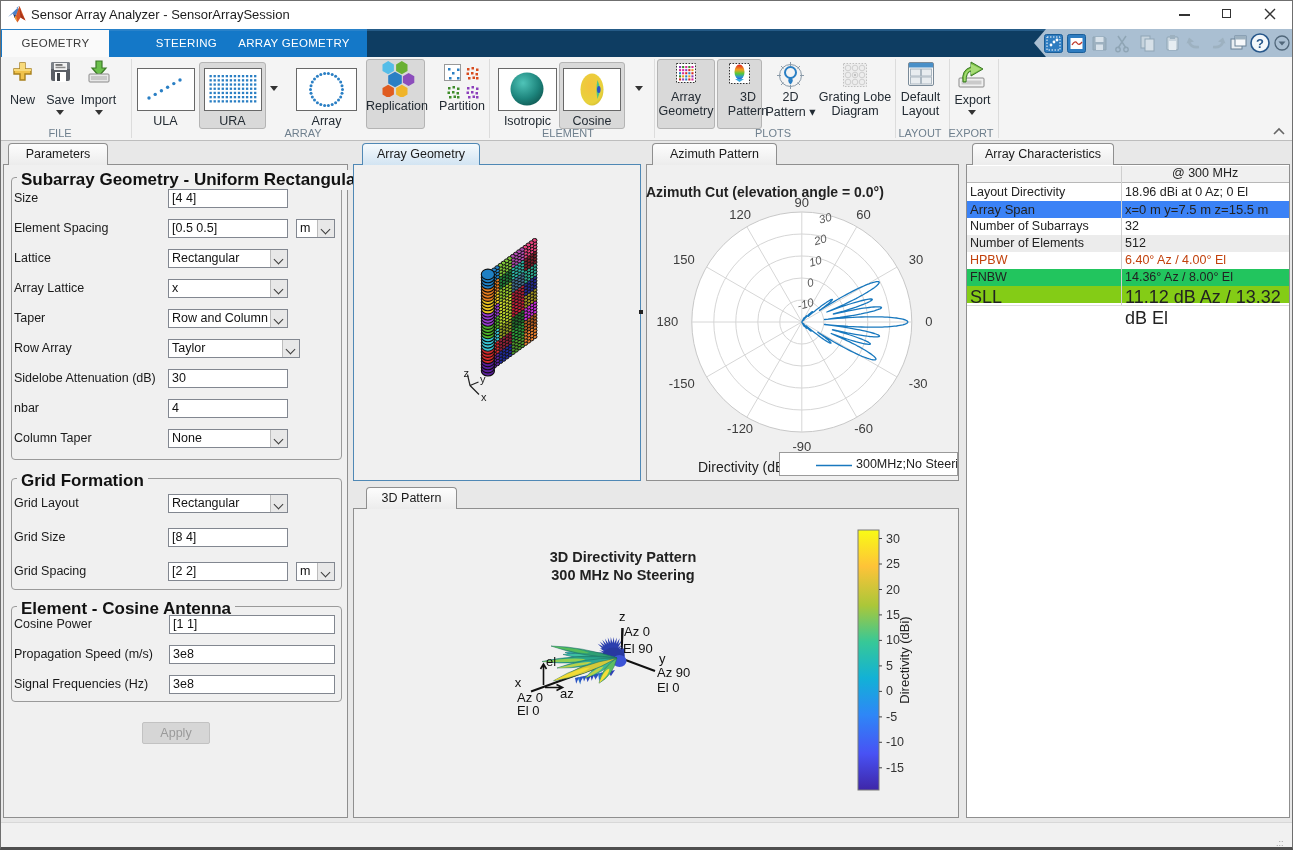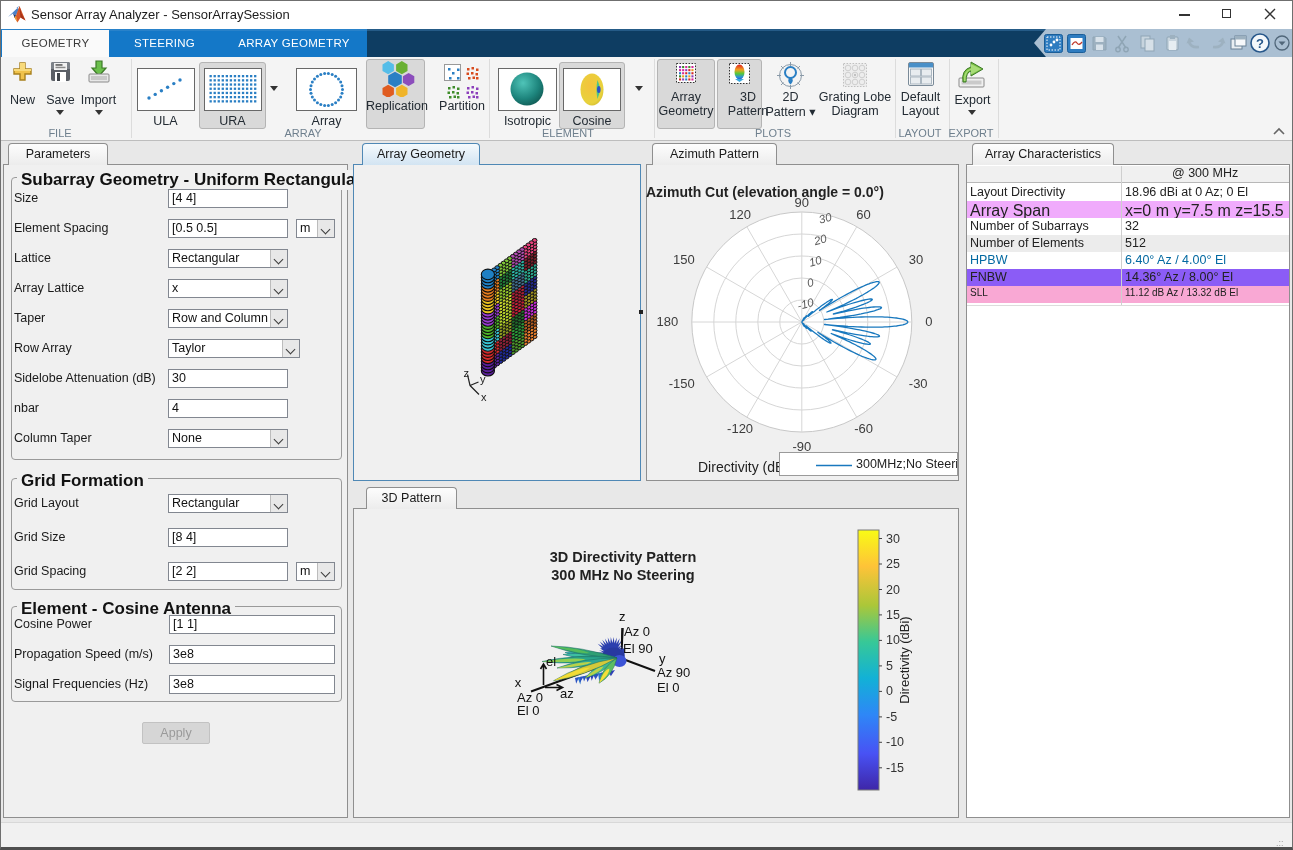--- a/index.html
+++ b/index.html
@@ -33,21 +33,21 @@
 <div class="abs" style="left:1179px;top:14px;width:11px;height:1.6px;background:#333"></div>
 <div class="abs" style="left:1222px;top:9px;width:9px;height:9px;border:1.4px solid #333"></div>
 <svg class="abs" style="left:1264px;top:8px" width="12" height="12">
     <path d="M1 1 L11 11 M11 1 L1 11" stroke="#333" stroke-width="1.4"></path>
   </svg>
 <div class="abs" style="left:1px;top:29px;width:1291px;height:28px;background:#0e3d62"></div>
 <div class="abs" style="left:1px;top:29px;width:366px;height:28px;background:#1478c8"></div>
 <div class="abs" style="left:1px;top:29px;width:1291px;height:2px;background:#4f94cd;opacity:.35"></div>
 <div class="abs" style="left:2px;top:30px;width:107px;height:27px;background:#fafafa"></div>
 <div class="abs" style="left:2px;top:30px;width:107px;height:27px;font-size:11.5px;color:#3a3a3a;text-align:center;line-height:27px;letter-spacing:.3px">GEOMETRY</div>
-<div class="abs" style="left:112px;top:30px;width:105px;height:27px;font-size:11.5px;color:#fff;text-align:center;line-height:27px;letter-spacing:.3px">STEERING</div>
+<div class="abs" style="left:112px;top:30px;width:105px;height:27px;font-size:11.5px;color:#fff;text-align:right;line-height:27px;letter-spacing:.3px">STEERING</div>
 <div class="abs" style="left:228px;top:30px;width:132px;height:27px;font-size:11.5px;color:#fff;text-align:center;line-height:27px;letter-spacing:.3px">ARRAY GEOMETRY</div>
 <svg class="abs" style="left:1034px;top:29px" width="259" height="28">
     <path d="M12 0 L259 0 L259 28 L12 28 L0 14 Z" fill="#aabfd2"></path>
   </svg>
 <svg class="abs" style="left:1044px;top:34px" width="19" height="19">
     <rect x="0.5" y="0.5" width="18" height="18" rx="2" fill="#2e7cc0" stroke="#1b5e98"></rect>
     <rect x="3" y="3" width="13" height="13" fill="none" stroke="#fff" stroke-dasharray="1.5 1.5"></rect>
     <circle cx="7" cy="11" r="1.4" fill="#fff"></circle>
     <circle cx="10" cy="8" r="1.4" fill="#fff"></circle>
     <circle cx="13" cy="6" r="1.4" fill="#fff"></circle>
@@ -484,41 +484,41 @@
 <div class="panel" style="left:353px;top:508px;width:606px;height:310px"></div>
 <div class="tab" style="left:972px;top:143px;width:142px">Array Characteristics</div>
 <div class="panel" style="left:966px;top:164px;width:324px;height:654px;background:#fff"></div>
 <div class="abs" style="left:967px;top:166px;width:322px;height:17px;background:#f0f0f0;border-bottom:1px solid #b8b8b8;font-size:12.5px;color:#222">
     <span style="position:absolute;left:205px">@ 300 MHz</span>
   </div>
 <div class="abs" style="left:967px;top:184px;width:322px;height:17px;background:#ffffff;font-size:12.5px;color:#222">
     <span style="position:absolute;left:3px;top:1px">Layout Directivity</span>
     <span style="position:absolute;left:158px;top:1px">18.96 dBi at 0 Az; 0 El</span>
   </div>
-<div class="abs" style="left:967px;top:201px;width:322px;height:17px;background:#f0abfc;font-size:16px;color:#222">
+<div class="abs" style="left:967px;top:201px;width:322px;height:17px;background:#3b82f6;font-size:13px;color:#222">
     <span style="position:absolute;left:3px;top:1px">Array Span</span>
     <span style="position:absolute;left:158px;top:1px">x=0 m y=7.5 m z=15.5 m</span>
   </div>
 <div class="abs" style="left:967px;top:218px;width:322px;height:17px;background:#ffffff;font-size:12.5px;color:#222">
     <span style="position:absolute;left:3px;top:1px">Number of Subarrays</span>
     <span style="position:absolute;left:158px;top:1px">32</span>
   </div>
 <div class="abs" style="left:967px;top:235px;width:322px;height:17px;background:#ececec;font-size:12.5px;color:#222">
     <span style="position:absolute;left:3px;top:1px">Number of Elements</span>
     <span style="position:absolute;left:158px;top:1px">512</span>
   </div>
-<div class="abs" style="left:967px;top:252px;width:322px;height:17px;background:#ffffff;font-size:12.5px;color:#0369a1">
+<div class="abs" style="left:967px;top:252px;width:322px;height:17px;background:#ffffff;font-size:12.5px;color:#c2410c">
     <span style="position:absolute;left:3px;top:1px">HPBW</span>
     <span style="position:absolute;left:158px;top:1px">6.40° Az / 4.00° El</span>
   </div>
-<div class="abs" style="left:967px;top:269px;width:322px;height:17px;background:#8b5cf6;font-size:12.5px;color:#222">
+<div class="abs" style="left:967px;top:269px;width:322px;height:17px;background:#22c55e;font-size:12.5px;color:#222">
     <span style="position:absolute;left:3px;top:1px">FNBW</span>
     <span style="position:absolute;left:158px;top:1px">14.36° Az / 8.00° El</span>
   </div>
-<div class="abs" style="left:967px;top:286px;width:322px;height:17px;background:#f9a8d4;font-size:10px;color:#222">
+<div class="abs" style="left:967px;top:286px;width:322px;height:17px;background:#84cc16;font-size:18px;color:#222">
     <span style="position:absolute;left:3px;top:1px">SLL</span>
     <span style="position:absolute;left:158px;top:1px">11.12 dB Az / 13.32 dB El</span>
   </div>
 <div class="abs" style="left:1121px;top:166px;width:1px;height:139px;background:#cfcfcf"></div>
 <div class="abs" style="left:967px;top:305px;width:322px;height:1px;background:#dcdcdc"></div>
 <svg style="position:absolute;left:353px;top:165px" width="288" height="316">
     <polygon points="136.8,106.8 183.2,73.0 183.2,171.8 136.8,205.6" fill="#1c1c1c"></polygon>
     <ellipse cx="181.6" cy="171.7" rx="2.4" ry="1.9" fill="#e87d2a" stroke="#141414" stroke-width="1"></ellipse>
     <ellipse cx="181.6" cy="168.6" rx="2.4" ry="1.9" fill="#e87d2a" stroke="#141414" stroke-width="1"></ellipse>
     <ellipse cx="181.6" cy="165.5" rx="2.4" ry="1.9" fill="#e87d2a" stroke="#141414" stroke-width="1"></ellipse>

